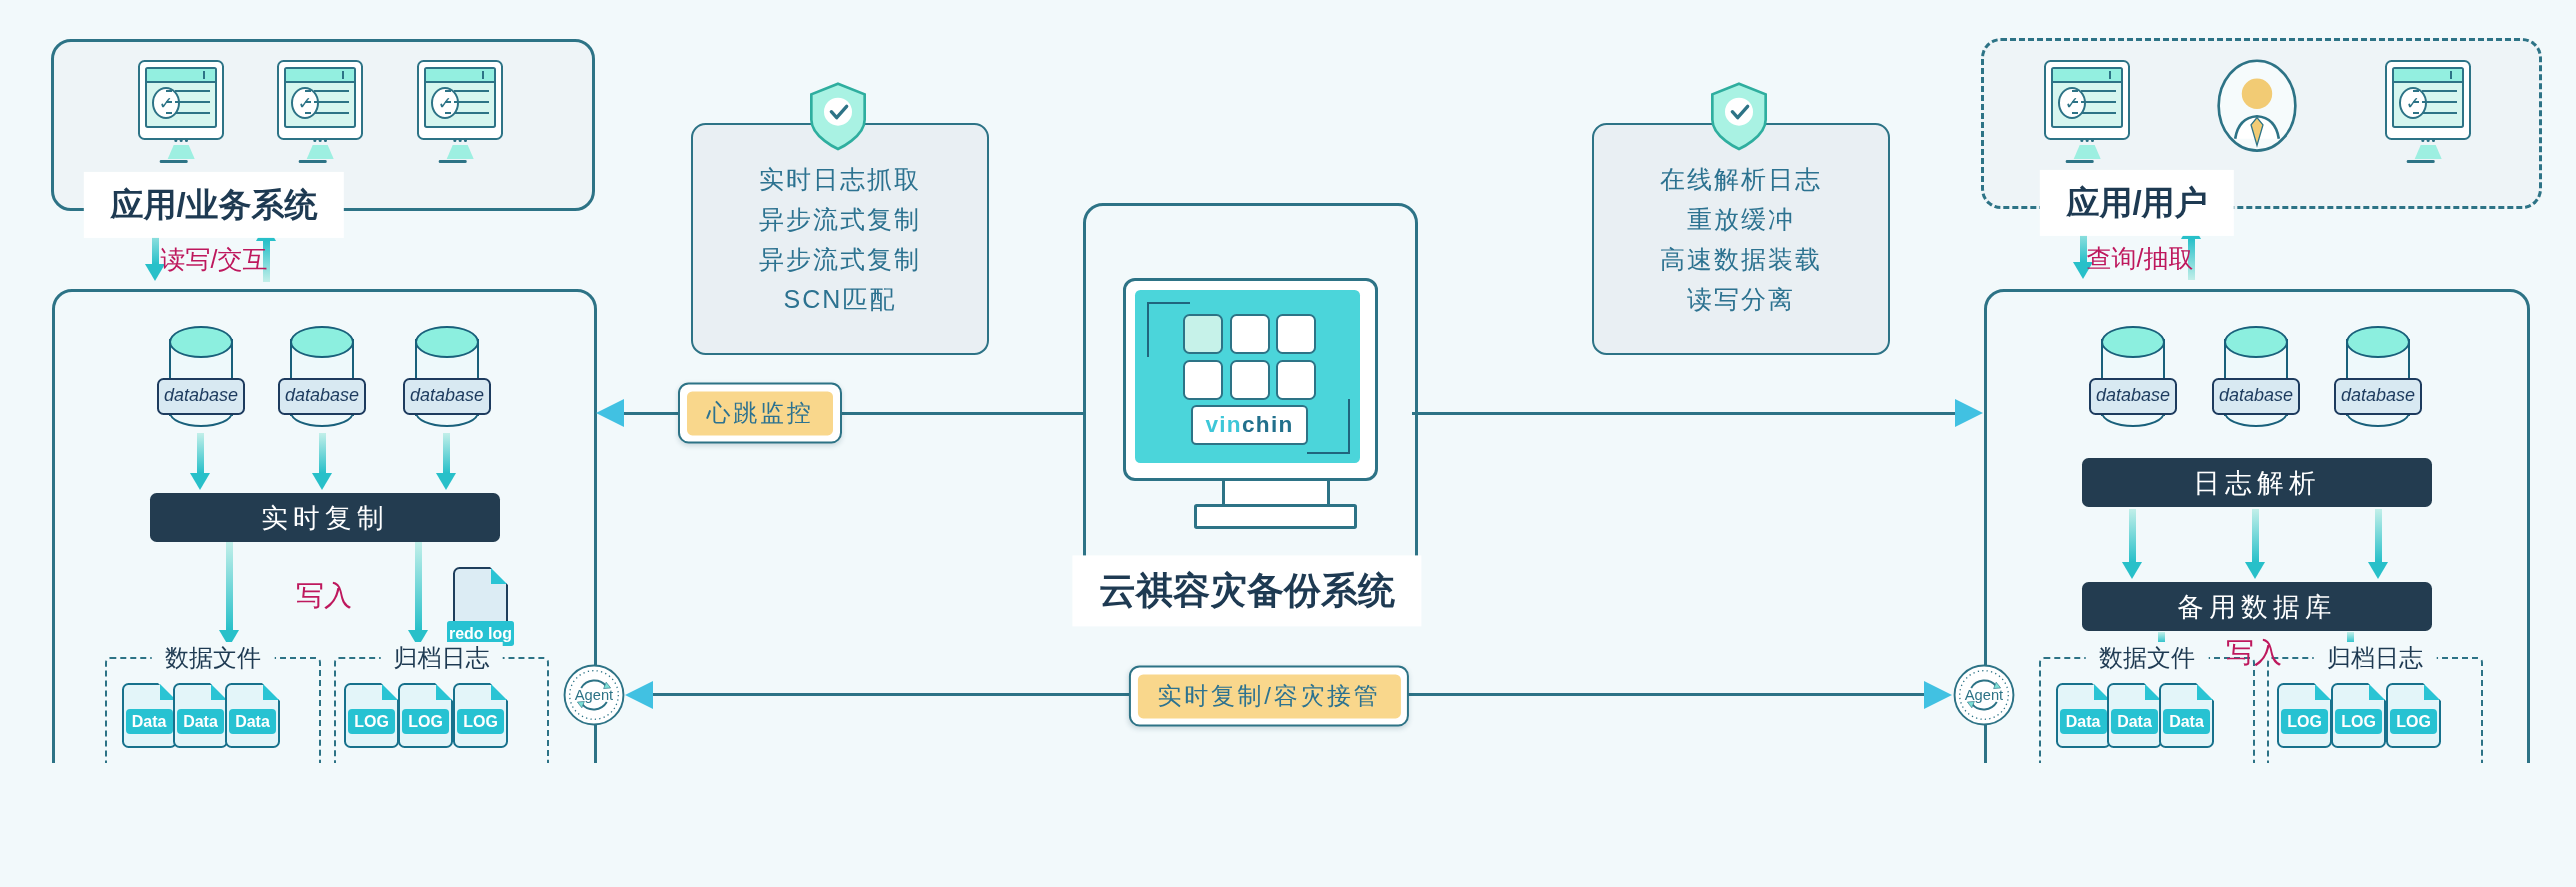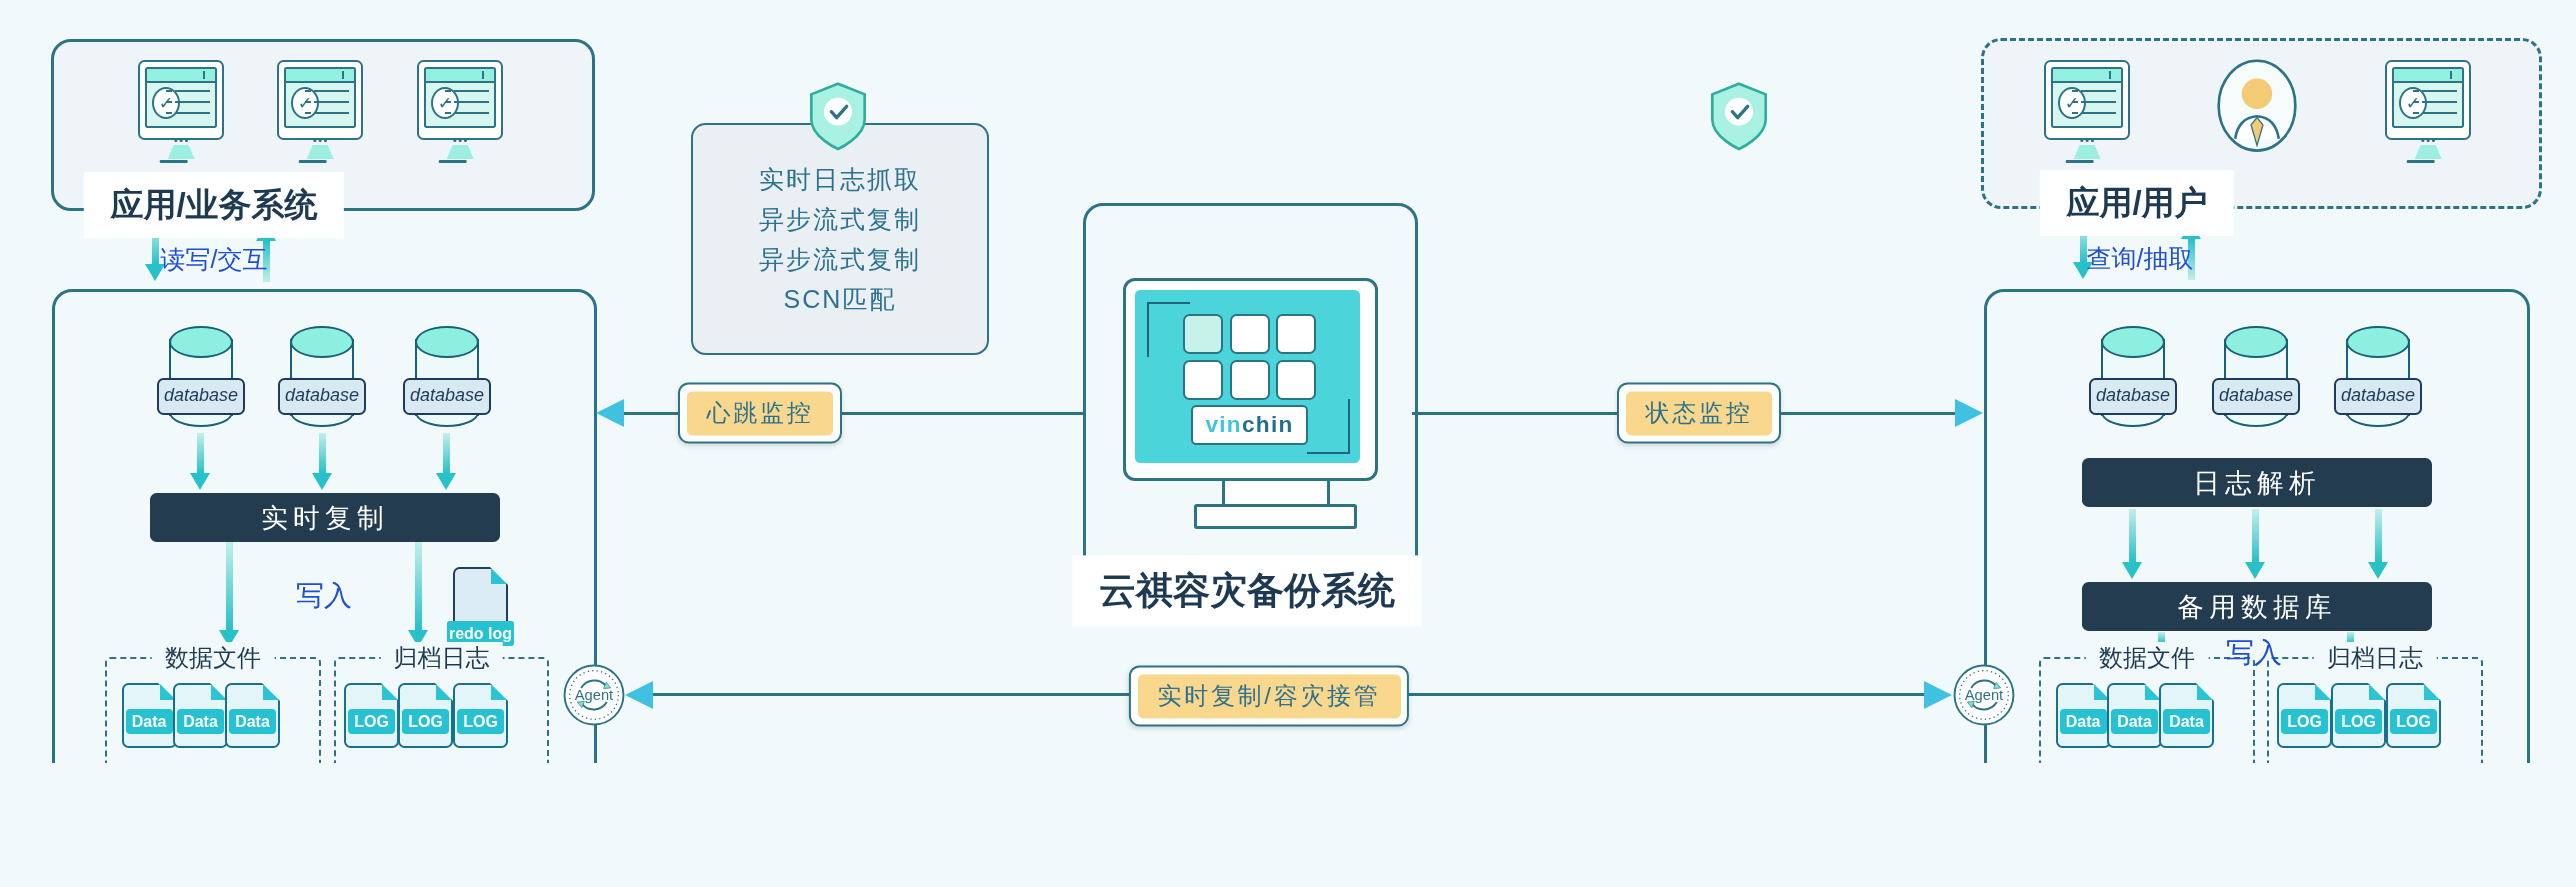--- a/index.html
+++ b/index.html
@@ -62,21 +62,21 @@
   .sq{position:absolute;width:36px;height:36px;background:#fff;border:2px solid #2d7386;border-radius:6.6px;z-index:5;}
   .sq.tint{background:#c6f2e9;}
   .brk{position:absolute;width:41px;height:53px;z-index:5;}
   .brk.tl{border-left:2.7px solid #20657d;border-top:2.7px solid #20657d;}
   .brk.br{border-right:2.7px solid #20657d;border-bottom:2.7px solid #20657d;}
   .vchip{position:absolute;left:1191px;top:405px;width:113px;height:36px;background:#fff;border:2px solid #2d7386;border-radius:5.3px;z-index:5;display:flex;align-items:center;justify-content:center;font-weight:bold;font-size:22.6px;letter-spacing:1.3px;}
   .vchip .p1{color:#3ec7d8;} .vchip .p2{color:#22708c;}
   .cneck{position:absolute;left:1222px;top:475px;width:102px;height:30px;background:#fff;border:3.3px solid #2d7386;border-top:none;z-index:2;}
   .cbase{position:absolute;left:1194px;top:504px;width:157px;height:18.6px;background:#fff;border:3.3px solid #2d7386;border-radius:2.7px;z-index:2;}
   
-  .ctext{position:absolute;transform:translate(-50%,-50%);font-size:25px;color:#1d4ed8;white-space:nowrap;z-index:3;}
+  .ctext{position:absolute;transform:translate(-50%,-50%);font-size:25px;color:#be185d;white-space:nowrap;z-index:3;}
   .agent{position:absolute;width:64px;height:64px;z-index:7;}
   .shield{position:absolute;width:64px;height:72px;z-index:4;}
   .bstrip{position:absolute;left:0;right:0;top:877px;height:10.6px;background:#d9ebf2;}
 </style>
 </head>
 <body>
 
 <div class="canvas">
 
   <div class="box" style="left:51px;top:39px;width:538px;height:166px;"></div>
@@ -213,31 +213,34 @@
   <div class="sq" style="left:1276px;top:314px;"></div>
   <div class="sq" style="left:1183px;top:360px;"></div>
   <div class="sq" style="left:1230px;top:360px;"></div>
   <div class="sq" style="left:1276px;top:360px;"></div>
   <div class="vchip">
     <span class="p1">vin</span>
       <span class="p2">chin</span>
   </div>
   <div class="band" style="left:1247px;top:591px;font-size:37px;">云祺容灾备份系统</div>
 
+  <div class="panel" style="left:1592px;top:123px;">
+    <div class="fl">在线解析日志</div>
+    <div class="fl">重放缓冲</div>
+    <div class="fl">高速数据装载</div>
+    <div class="fl">读写分离</div>
+  </div>
   <svg class="shield" style="left:1707px;top:81px;" viewBox="0 0 96 108">
     <path d="M48 4 L88 20 V58 C88 84 48 102 48 102 C48 102 8 84 8 58 V20 Z" fill="#a9f2e3" stroke="#2fae9f" stroke-width="4"></path>
     <circle cx="48" cy="46" r="21" fill="#ffffff"></circle>
     <path d="M38 46 l8 9 l15 -17" fill="none" stroke="#2d7386" stroke-width="5" stroke-linecap="round" stroke-linejoin="round"></path>
   </svg>
 
   <div class="hline" style="left:1412px;top:412px;width:546px;"></div>
   <div class="ah-right" style="left:1955px;top:399px;"></div>
-  <div class="badge" style="left:1699px;top:413px;">
-    <div class="inner">状态监控</div>
-  </div>
 
   <div class="hline" style="left:648px;top:693px;width:1283px;"></div>
   <div class="ah-left" style="left:625px;top:681px;"></div>
   <div class="ah-right" style="left:1924px;top:681px;"></div>
   <div class="badge" style="left:1269px;top:696px;">
     <div class="inner">实时复制/容灾接管</div>
   </div>
 
   <svg class="agent" style="left:562px;top:663px;" viewBox="0 0 100 100">
     <circle cx="50" cy="50" r="46" fill="#ffffff" stroke="#2d7386" stroke-width="3"></circle>

